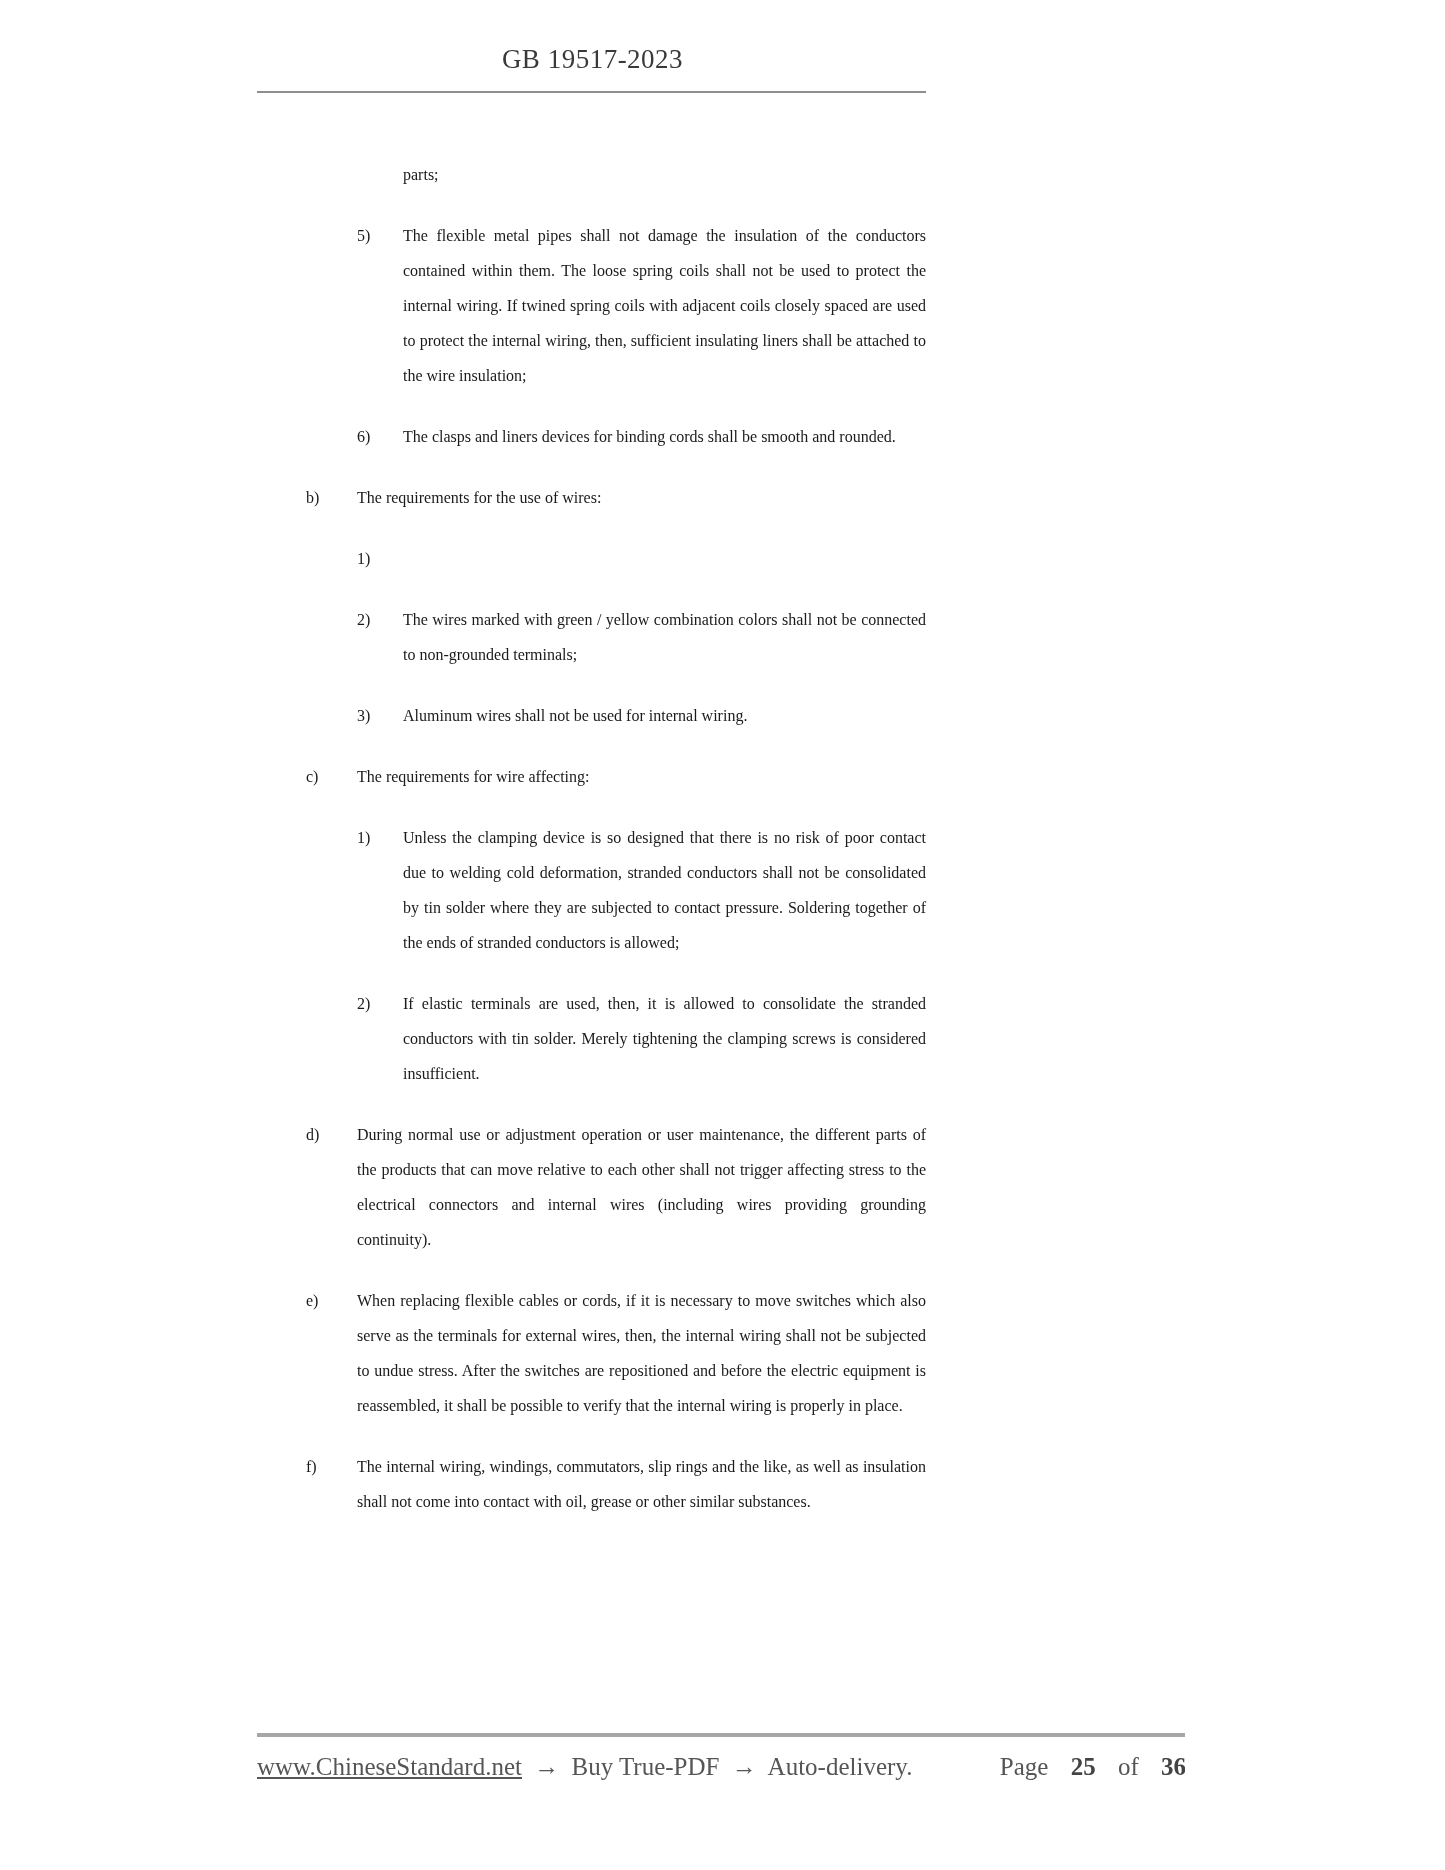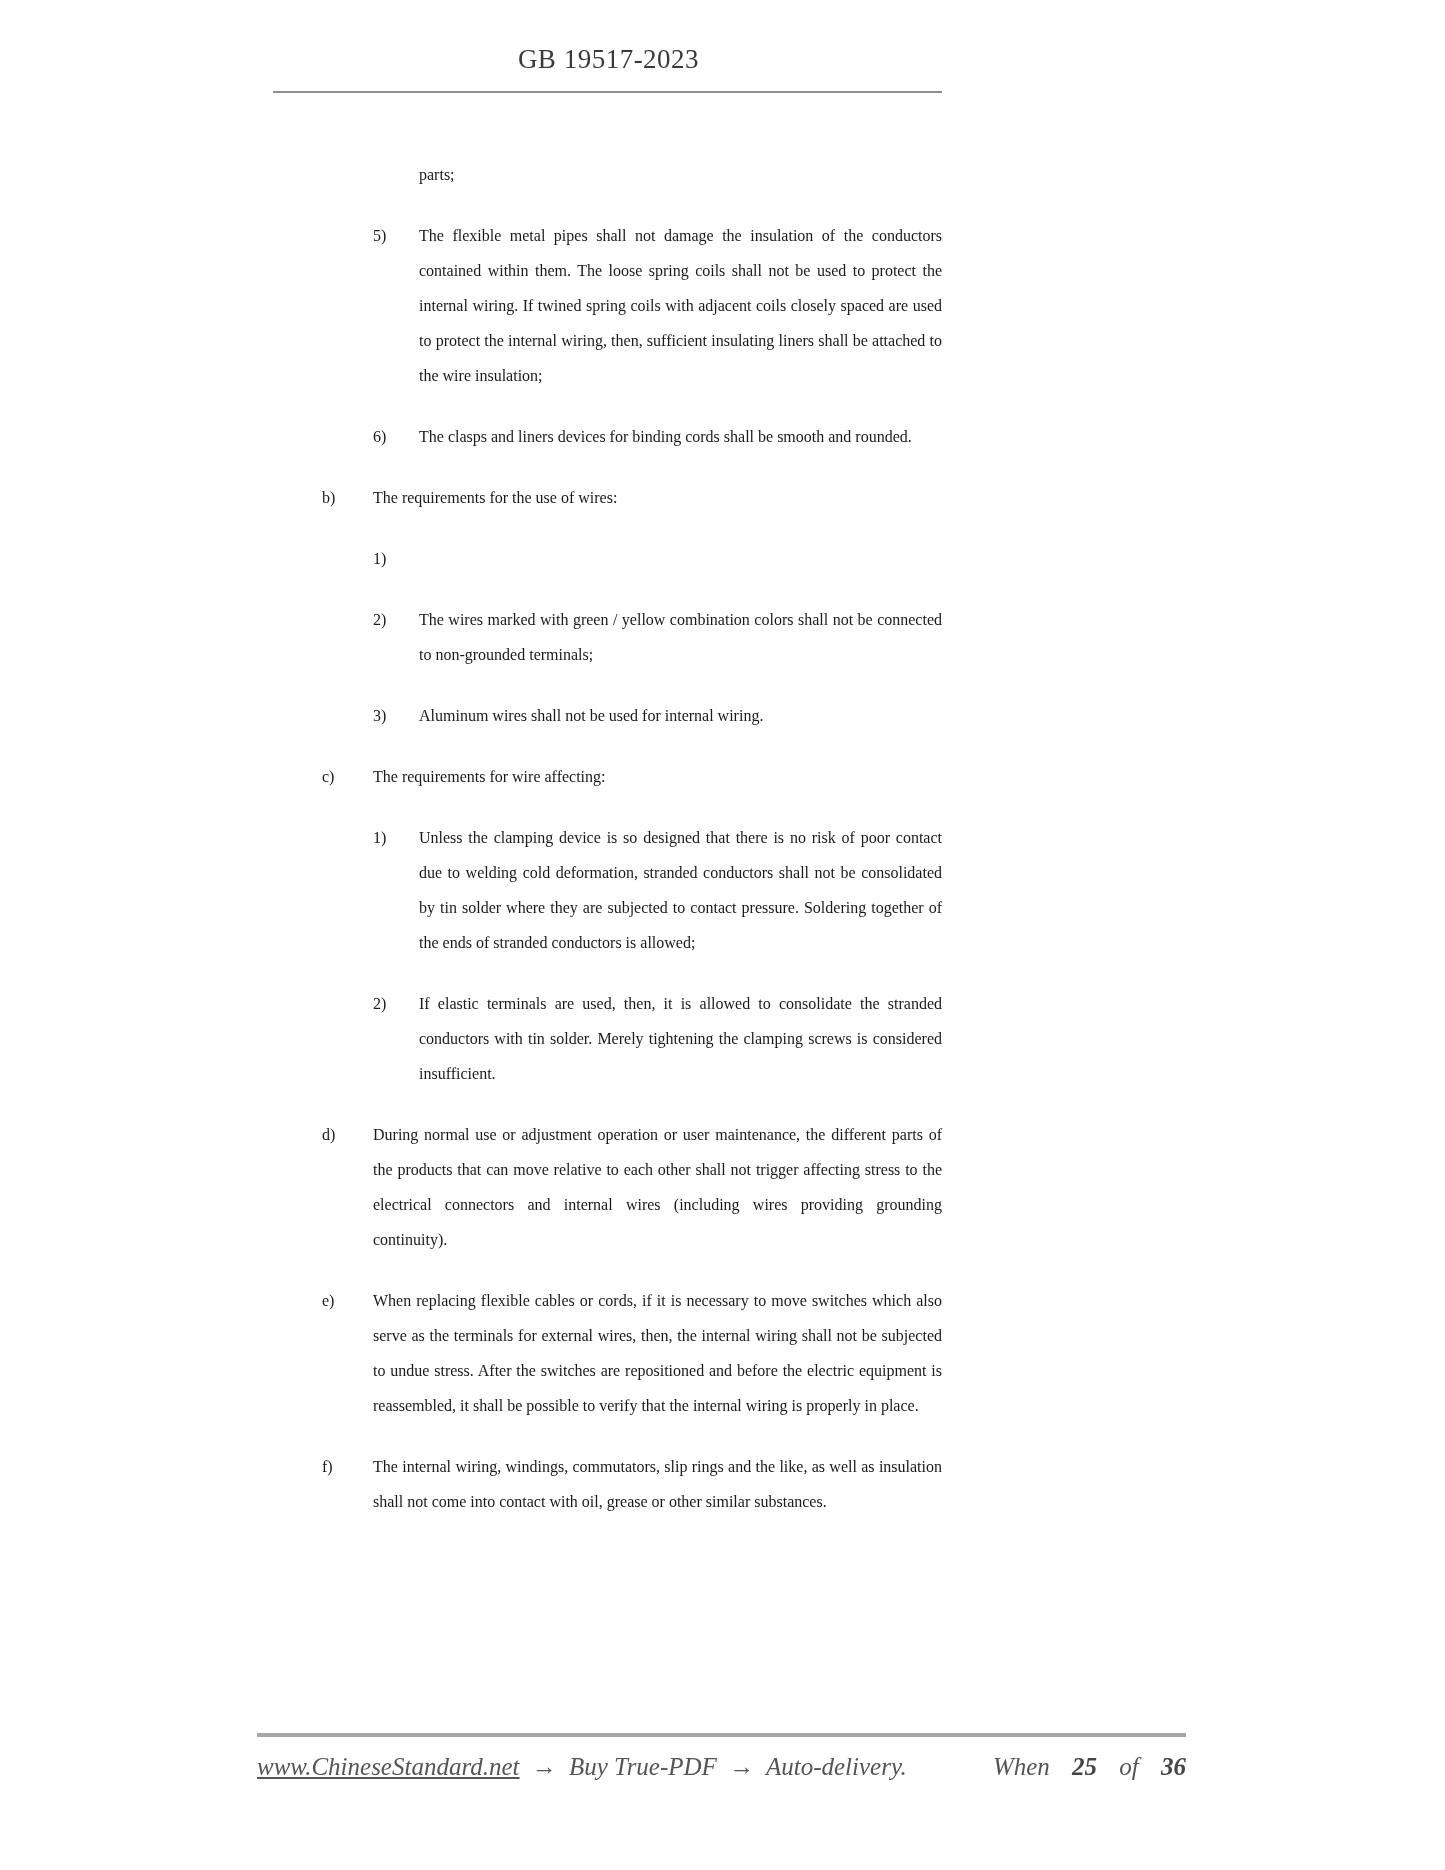--- a/index.html
+++ b/index.html
@@ -4,21 +4,20 @@
 <style>
   html, body { margin: 0; padding: 0; background: #ffffff; }
   .page {
     position: relative;
     width: 1185px;
     height: 1870px;
     background: #ffffff;
     font-family: "Liberation Serif", "DejaVu Serif", serif;
     color: #1a1a1a;
     overflow: hidden;
-    padding-left: 16px;
   }
   .header { padding-top: 44px; text-align: center; }
   .header-title {
     font-size: 27px;
     color: #3a3a3a;
     letter-spacing: 0.5px;
   }
   .header-rule {
     margin: 16px 259px 0 257px;
     border: none;
@@ -51,21 +50,20 @@
   .footer-row {
     position: absolute;
     top: 1753px;
     left: 257px;
     width: 929px;
     display: flex;
     justify-content: space-between;
     align-items: center;
     font-size: 25px;
     color: #555555;
-    font-style: italic;
   }
   .footer-left span { margin-right: 6px; }
   .footer-link {
     text-decoration: underline;
     color: #555555;
     cursor: pointer;
   }
   .footer-arrow { color: #555555; }
   .page-num { font-weight: bold; color: #444444; }
   .page-word { color: #555555; }
@@ -150,20 +148,20 @@
 
   <div class="footer-row">
     <div class="footer-left">
       <span class="footer-link">www.ChineseStandard.net</span>
       <span class="footer-arrow">→</span>
       <span>Buy True-PDF</span>
       <span class="footer-arrow">→</span>
       <span>Auto-delivery.</span>
     </div>
     <div class="footer-right">
-      <span class="page-word">When</span>
+      <span class="page-word">Page</span>
       <span class="page-num">25</span>
       <span class="page-word">of</span>
       <span class="page-num">36</span>
     </div>
   </div>
 
 </div>
 
 </body></html>

